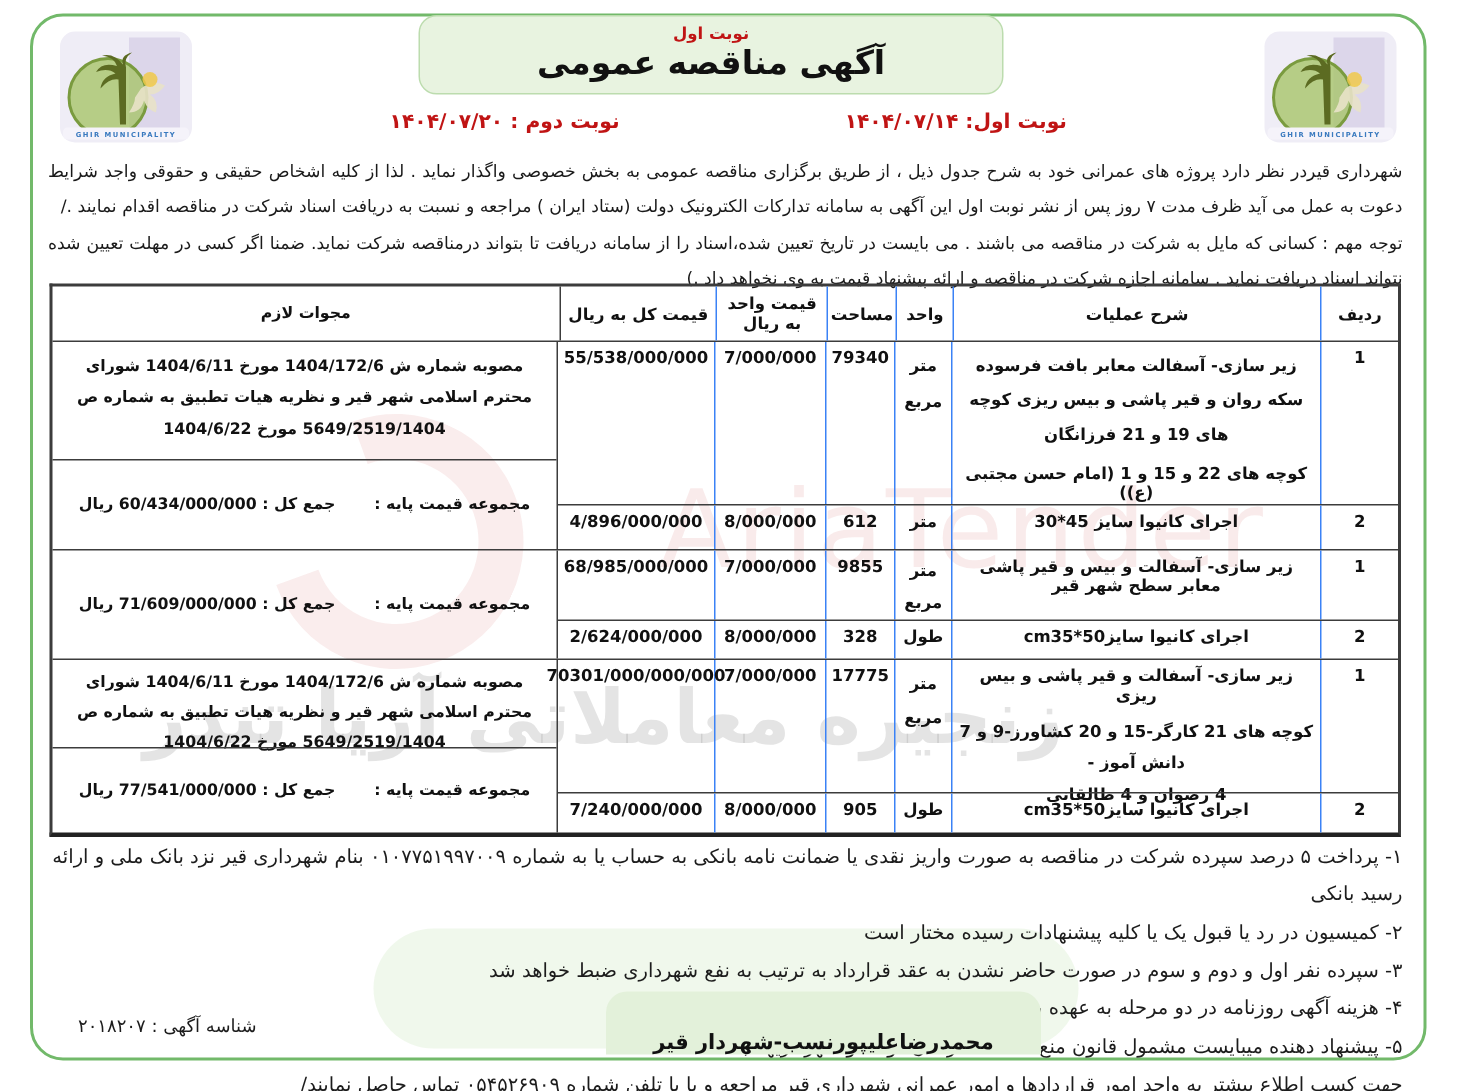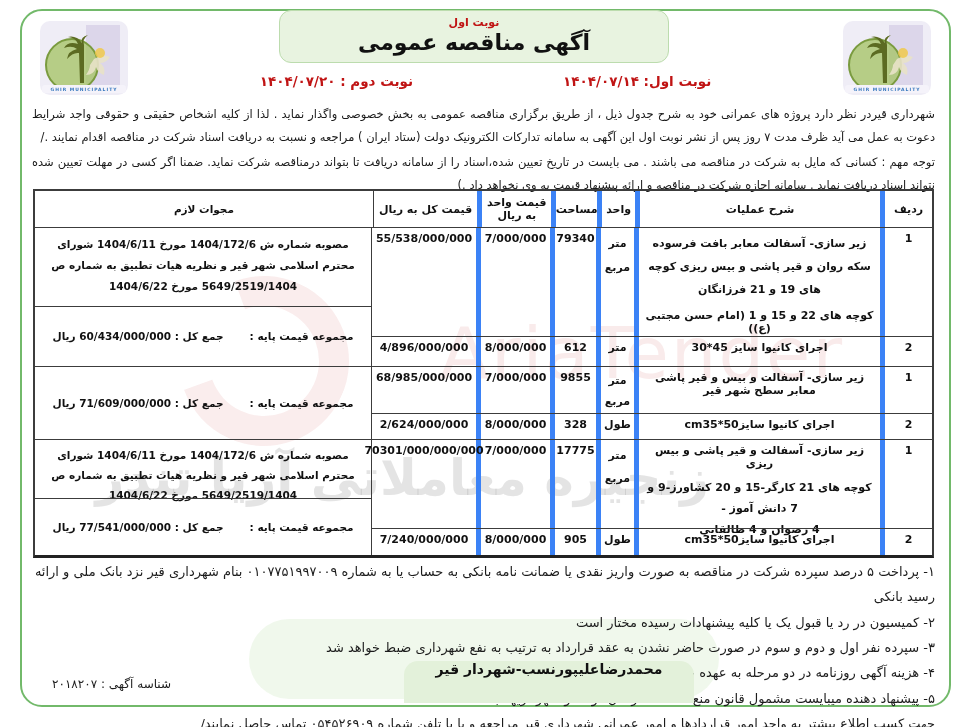--- a/index.html
+++ b/index.html
@@ -38,21 +38,21 @@
   .intro p{ margin-bottom:2px; }
 
   
   .tbl{
     position:absolute; top:178px; right:15px; width:901px;
     border:2px solid #3c3c3c; border-bottom:3px solid #222; background:transparent;
     font-size:11px; font-weight:bold; color:#111;
   }
   .hrow,.trow{ display:flex; }
   .hrow > div, .trow > div{
-    border-left:5px solid #3b82f6;
+    border-left:1px solid #3b82f6;
     display:flex; flex-direction:column; align-items:center;
     text-align:center; padding:4px 3px;
   }
   .c-no{ width:52px; }
   .c-desc{ width:246px; }
   .c-unit{ width:38px; }
   .c-area{ width:46px; }
   .c-uprice{ width:74px; }
   .c-tprice{ width:104px; border-left:none !important; }
   .hrow{ height:37px; border-bottom:1px solid #3c3c3c; }
@@ -77,21 +77,21 @@
   .notes{
     position:absolute; top:548px; right:14px; width:903px;
     font-size:13px; color:#1c1c1c; line-height:1.95; list-style:none;
   }
   .notes li{ text-align:right; }
 
   
   .sig-box{
     position:absolute; bottom:2px; right:255px; width:290px; height:42px;
     background:#e3f1da; border-radius:14px 14px 0 0;
-    display:flex; align-items:flex-start; justify-content:center;
+    display:flex; align-items:flex-end; justify-content:center;
     font-size:14px; font-weight:bold; color:#111;
   }
   .ad-id{
     position:absolute; bottom:14px; left:30px;
     font-size:12px; color:#1c1c1c;
   }
 
   
   .wm-ring{
     position:absolute; top:265px; right:600px; width:170px; height:170px;

